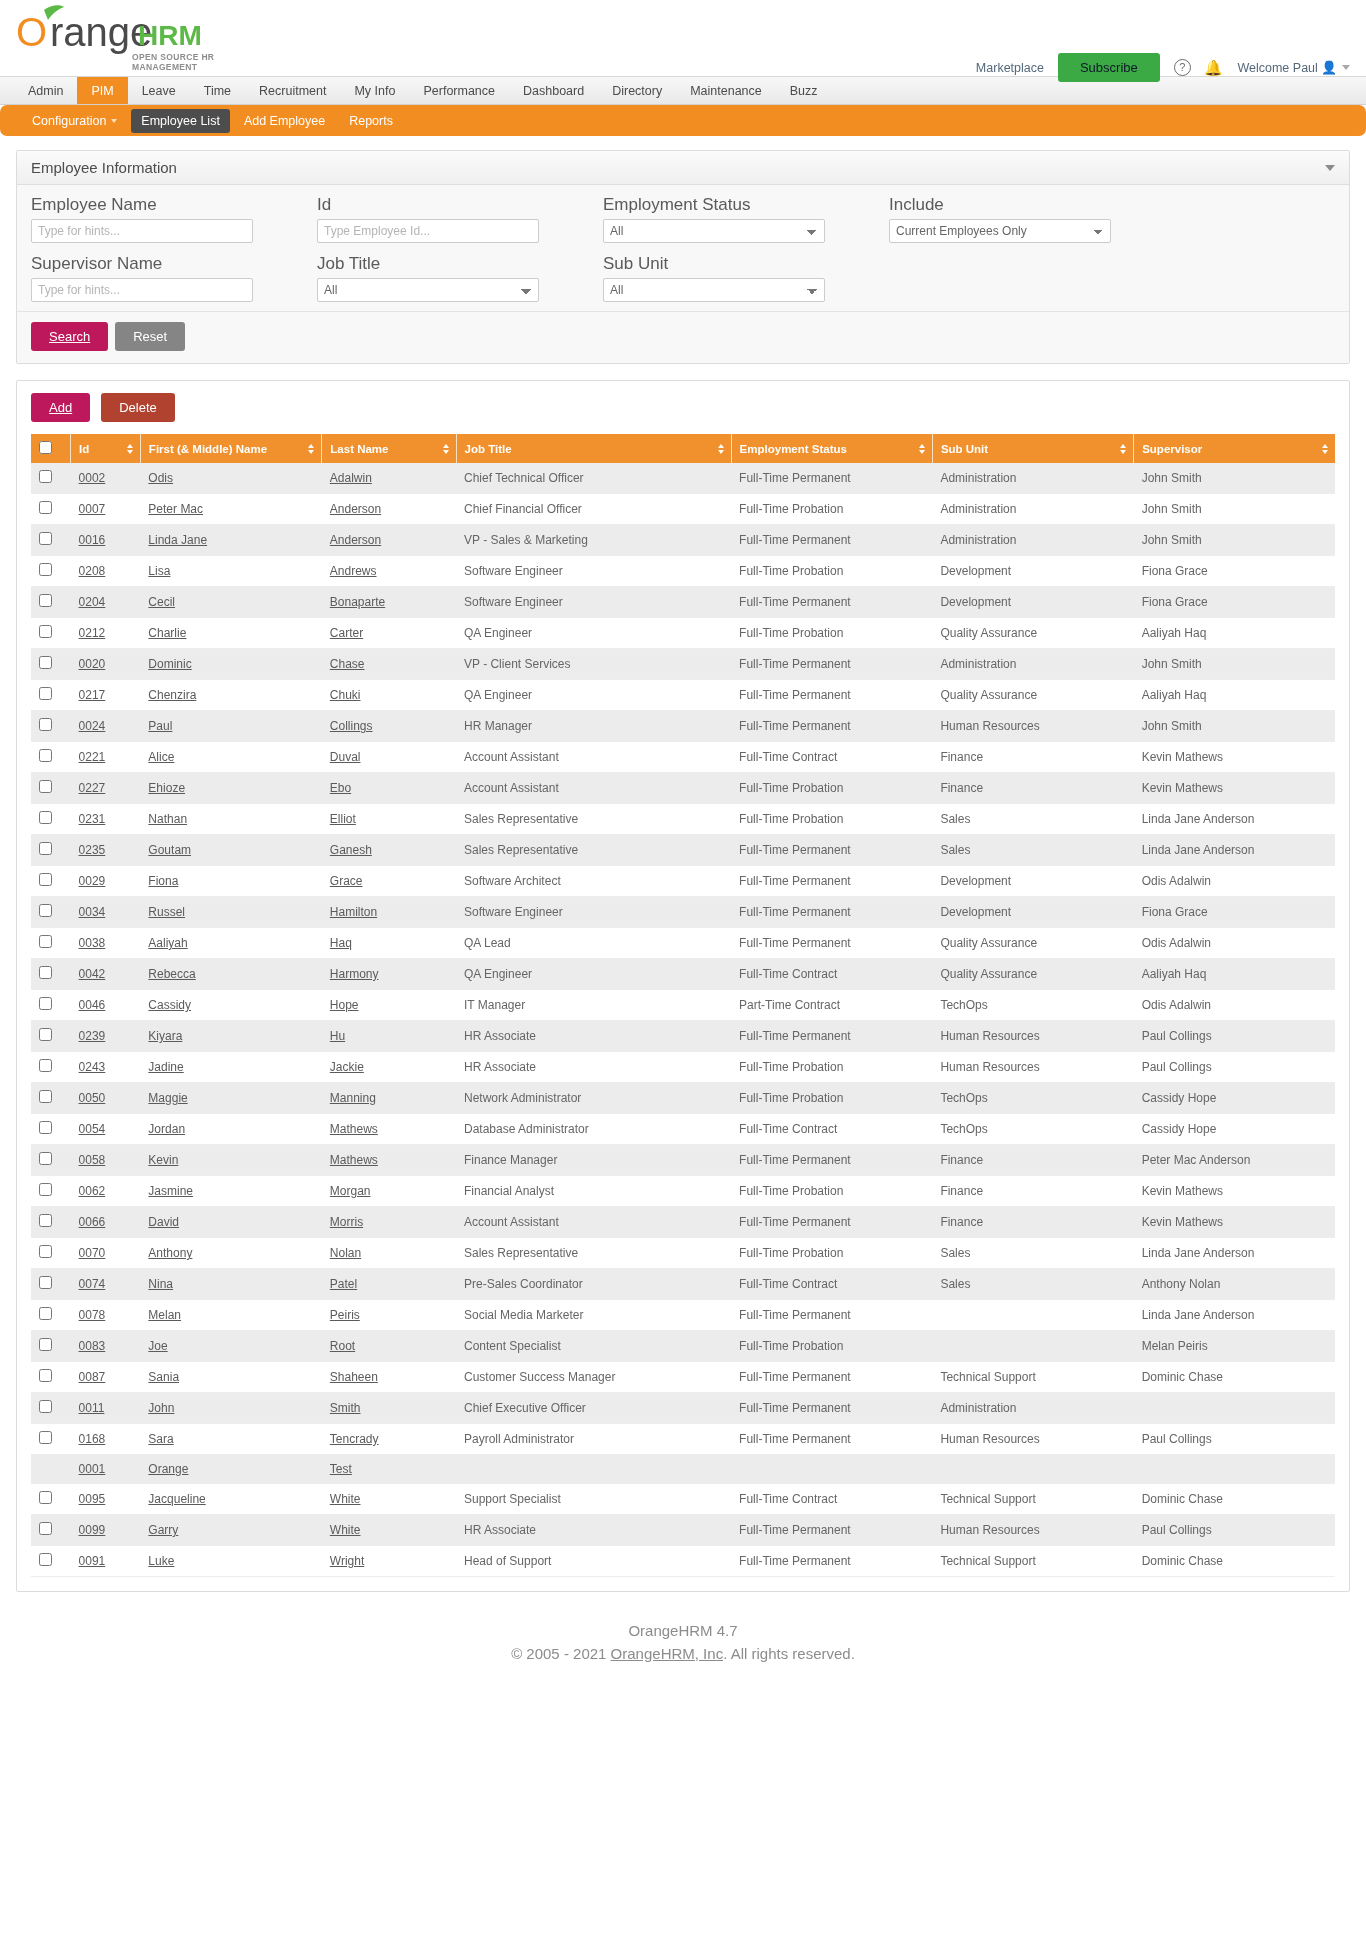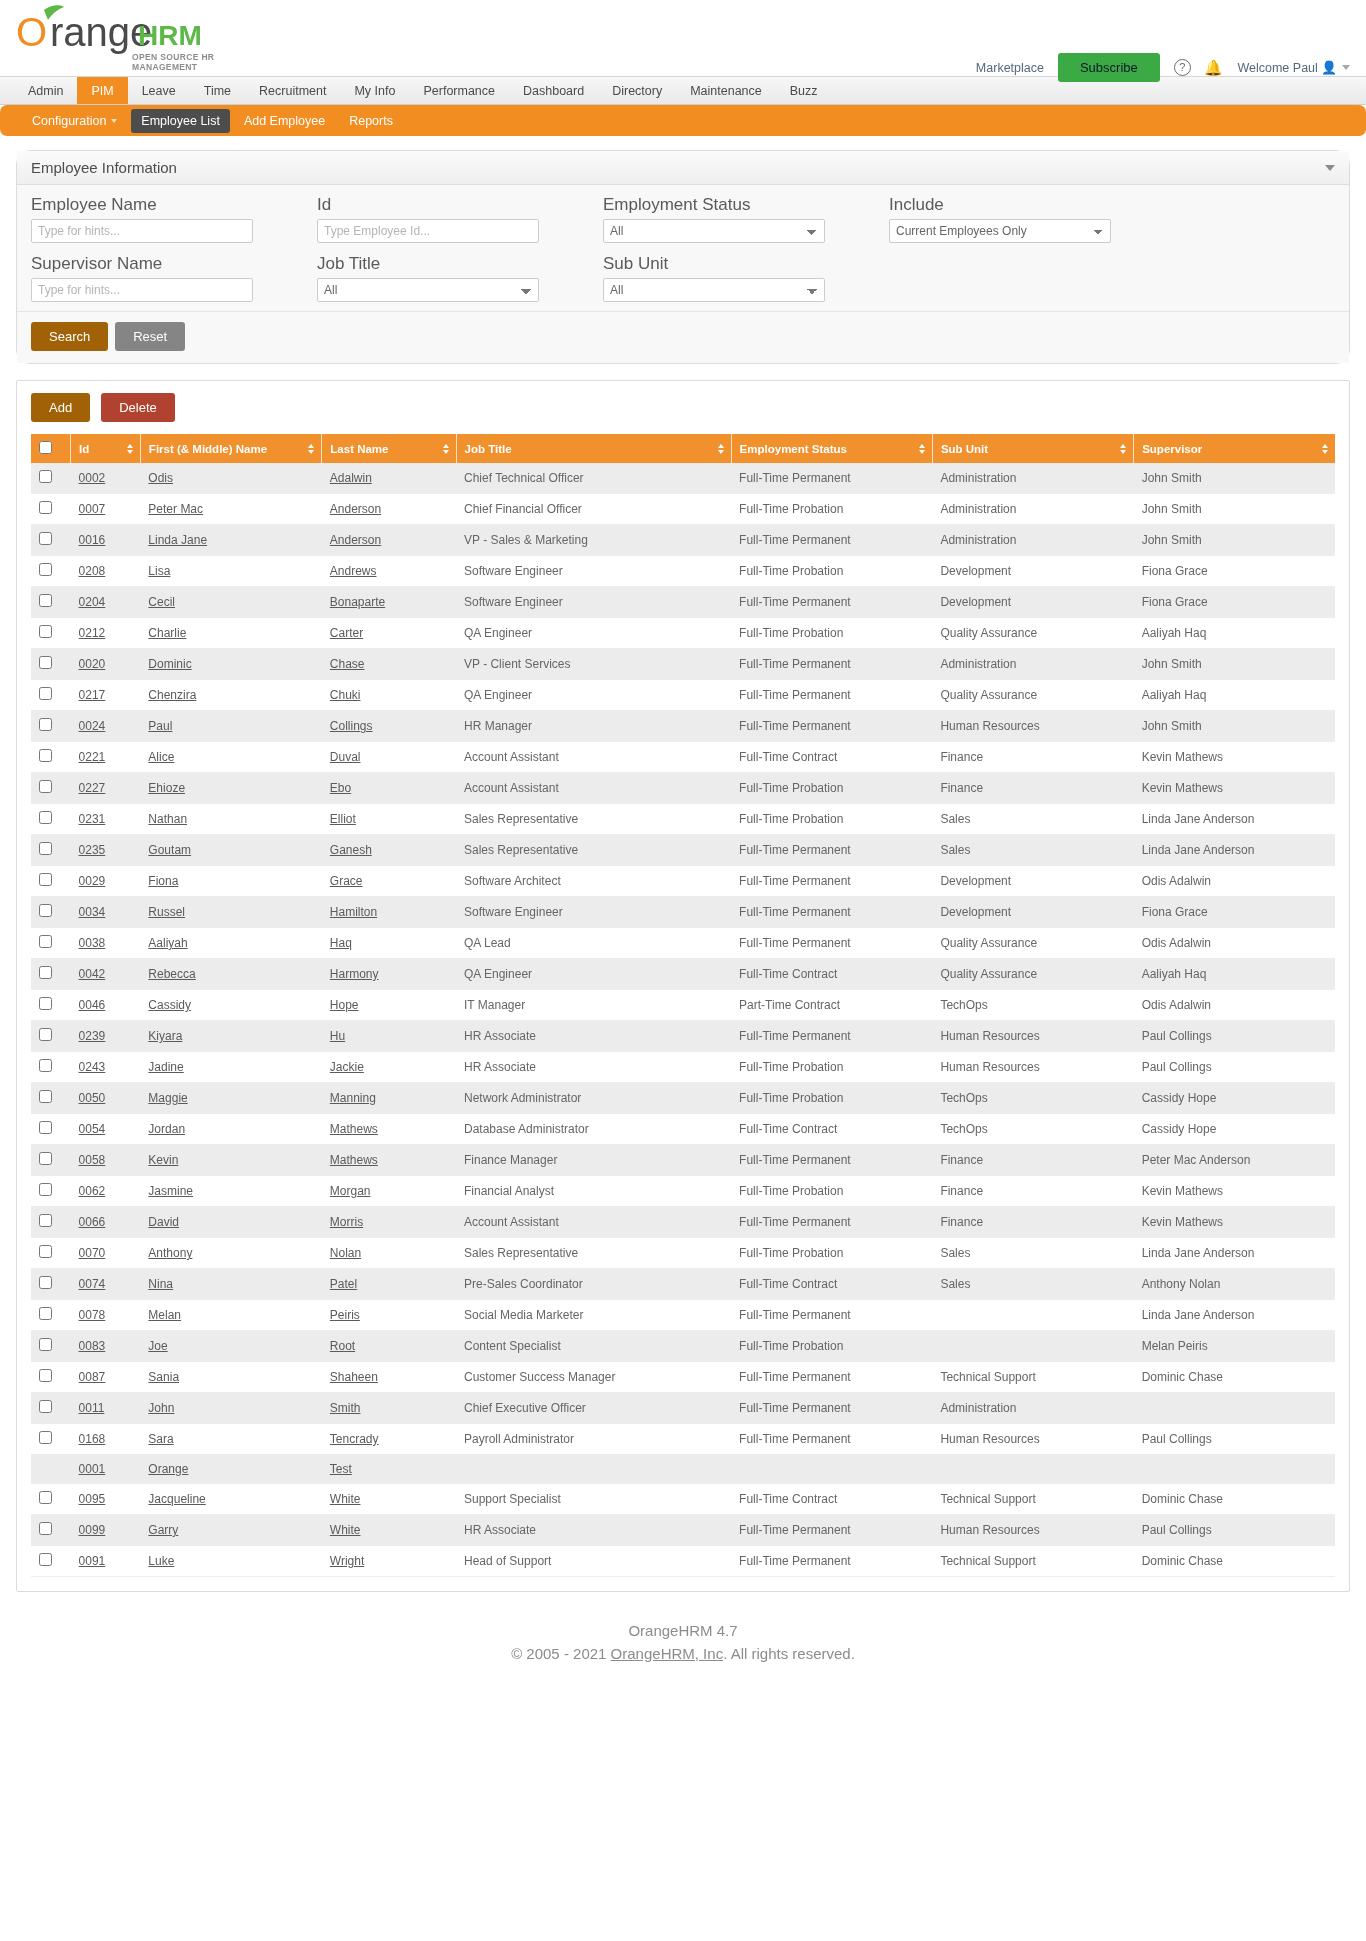--- a/index.html
+++ b/index.html
@@ -132,21 +132,21 @@
 
   
   #page {
     padding:14px 16px 0 16px;
     background:#fff;
   }
 
   
   #search-panel {
     border:1px solid #dcdcdc;
-    border-radius:14px;
+    border-radius:2px;
     background:#fff;
     margin-bottom:16px;
   }
   #panel-head {
     background:linear-gradient(to bottom,#fbfbfb,#efefef);
     border-bottom:1px solid #dedede;
     height:34px;
     display:flex; align-items:center;
     justify-content:space-between;
     padding:0 14px;
@@ -206,21 +206,21 @@
   }
   .btn {
     border:none;
     border-radius:3px;
     font-size:13px;
     padding:7px 18px;
     color:#fff;
     cursor:pointer;
     font-family:"Liberation Sans", sans-serif;
   }
-  .btn-green { background:#a16207; }
+  .btn-green { background:#be185d;text-decoration:underline; }
   .btn-grey  { background:#858585; }
   .btn-red   { background:#b0422f; }
 
   
   #list-panel {
     border:1px solid #dcdcdc;
     border-radius:2px;
     background:#fff;
     margin-bottom:16px;
   }

